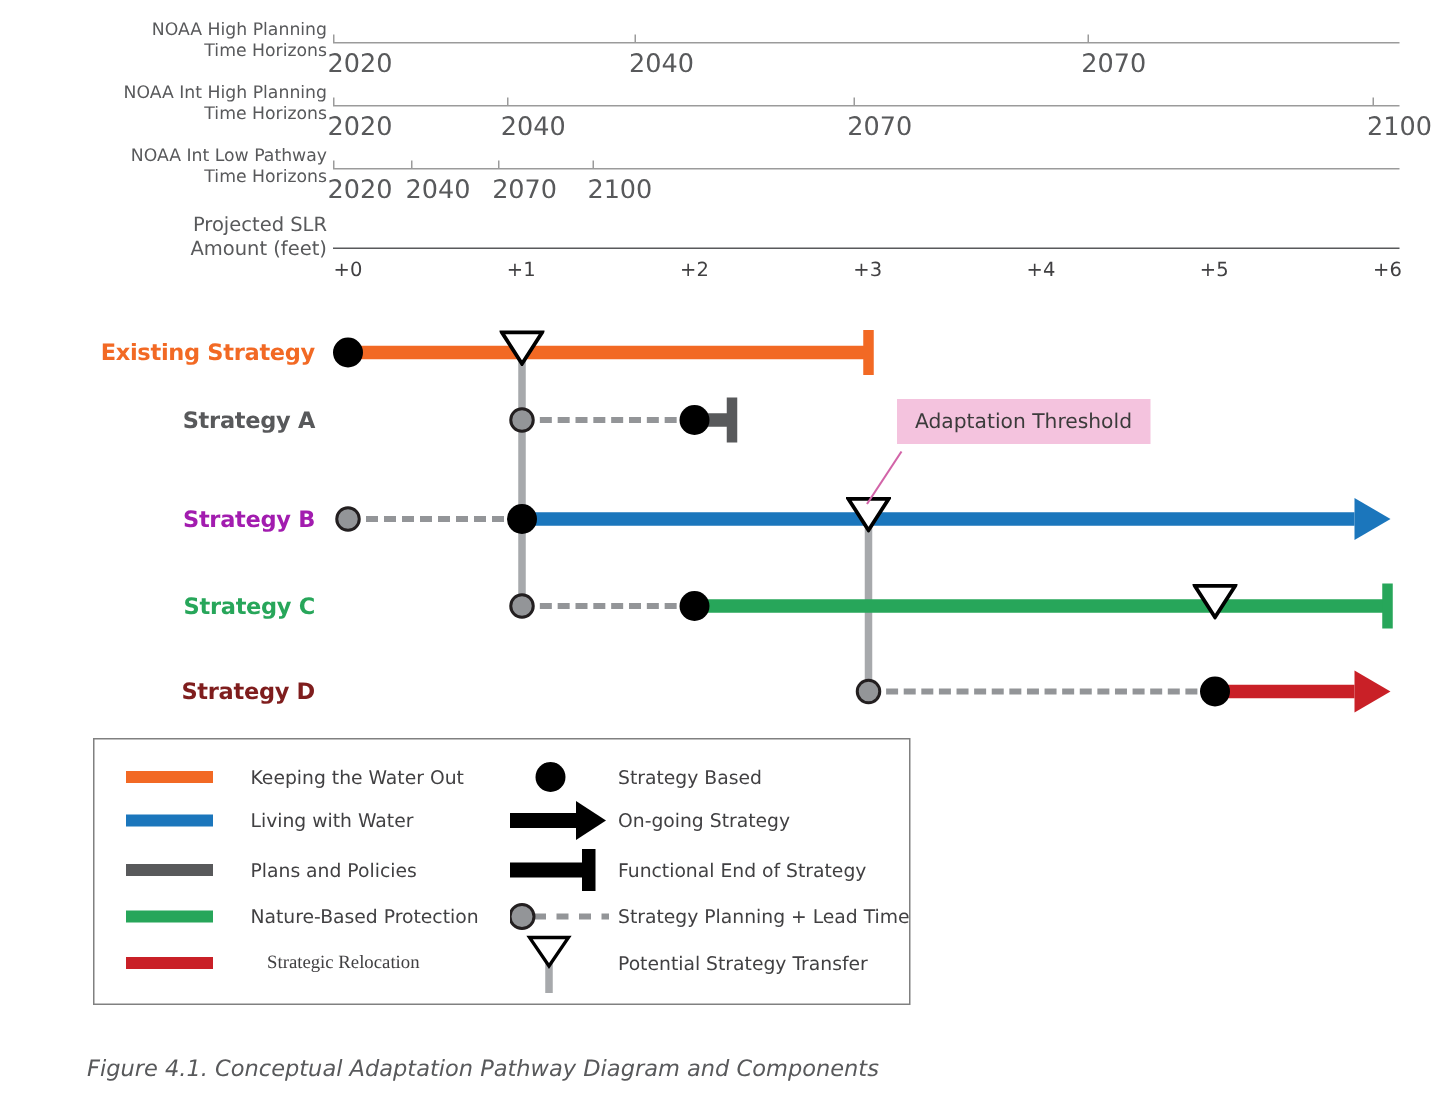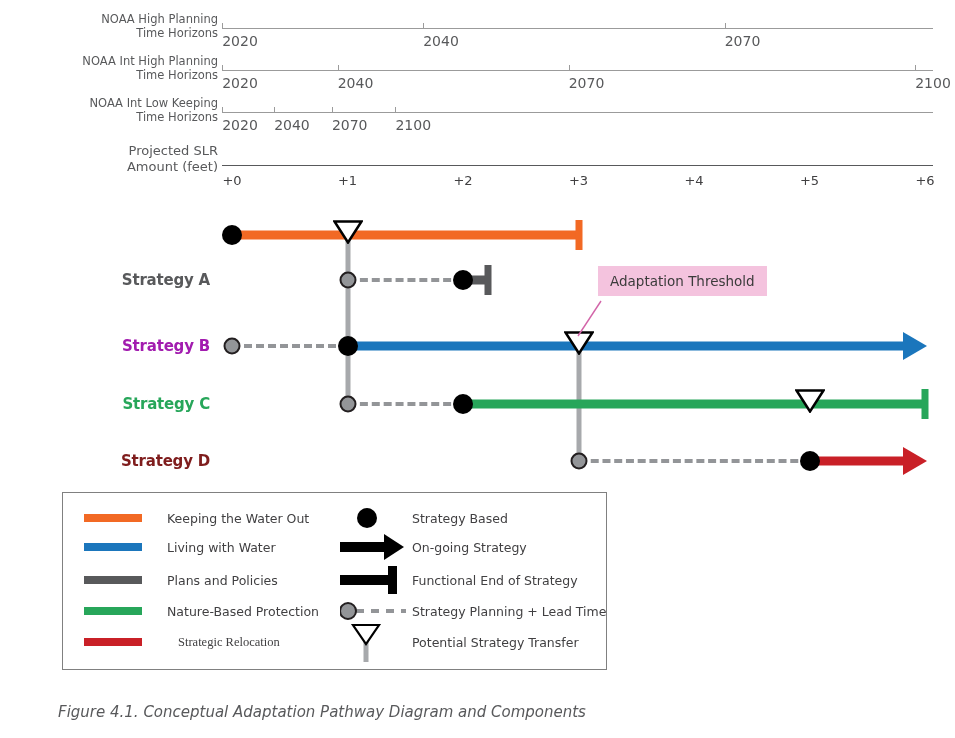--- a/index.html
+++ b/index.html
@@ -29,21 +29,21 @@
     background: #9b9b9b;
   }
   .tick {
     position: absolute;
     width: 1px;
     height: 5px;
     background: #9b9b9b;
   }
   .tick-label {
     position: absolute;
-    font-size: 14px;
+    font-size: 17px;
     color: #58595b;
     white-space: nowrap;
     transform: translateX(-50%);
   }
 
   
   .slr-line {
     position: absolute;
     height: 1px;
     background: #58595b;
@@ -180,21 +180,21 @@
     <div class="axis-line" style="left: 222px; top: 70px; width: 711px;"></div>
     <div class="tick" style="left: 222px; top: 65px;"></div>
     <div class="tick-label" style="left: 240px; top: 75px;">2020</div>
     <div class="tick" style="left: 337.5px; top: 65px;"></div>
     <div class="tick-label" style="left: 355.5px; top: 75px;">2040</div>
     <div class="tick" style="left: 568.5px; top: 65px;"></div>
     <div class="tick-label" style="left: 586.5px; top: 75px;">2070</div>
     <div class="tick" style="left: 915px; top: 65px;"></div>
     <div class="tick-label" style="left: 933px; top: 75px;">2100</div>
     <div class="axis-label" style="top: 96px;">
-      <div>NOAA Int Low Keeping</div>
+      <div>NOAA Int Low Pathway</div>
       <div>Time Horizons</div>
     </div>
     <div class="axis-line" style="left: 222px; top: 112px; width: 711px;"></div>
     <div class="tick" style="left: 222px; top: 107px;"></div>
     <div class="tick-label" style="left: 240px; top: 117px;">2020</div>
     <div class="tick" style="left: 273.975px; top: 107px;"></div>
     <div class="tick-label" style="left: 291.975px; top: 117px;">2040</div>
     <div class="tick" style="left: 331.725px; top: 107px;"></div>
     <div class="tick-label" style="left: 349.725px; top: 117px;">2070</div>
     <div class="tick" style="left: 395.25px; top: 107px;"></div>
@@ -206,20 +206,21 @@
     <div class="slr-line" style="left: 222px; top: 165px; width: 711px;"></div>
     <div class="slr-tick-label" style="left: 232px; top: 173px;">+0</div>
     <div class="slr-tick-label" style="left: 347.5px; top: 173px;">+1</div>
     <div class="slr-tick-label" style="left: 463px; top: 173px;">+2</div>
     <div class="slr-tick-label" style="left: 578.5px; top: 173px;">+3</div>
     <div class="slr-tick-label" style="left: 694px; top: 173px;">+4</div>
     <div class="slr-tick-label" style="left: 809.5px; top: 173px;">+5</div>
     <div class="slr-tick-label" style="left: 925px; top: 173px;">+6</div>
     <div class="vconn" style="left: 347.5px; top: 235px; height: 172px;"></div>
     <div class="vconn" style="left: 578.5px; top: 346px; height: 118px;"></div>
+    <div class="strat-label" style="top: 235px; color: rgb(242, 105, 36);">Existing Strategy</div>
     <div class="bar" style="left: 232px; top: 235px; width: 346.5px; height: 9px; background: rgb(242, 105, 36); z-index: 3;"></div>
     <div class="endcap" style="left: 578.5px; top: 235px; height: 30px; background: rgb(242, 105, 36); z-index: 4;"></div>
     <div class="dot" style="left: 232px; top: 235px; z-index: 7;"></div>
     <div class="tri-wrap" style="left: 347.5px; top: 220px; width: 30px; height: 24px; margin-left: 0px;"><svg width="30" height="24" viewBox="0 0 30 24">
         <polygon points="1.5,1.5 28.5,1.5 15,22.5" fill="#ffffff" stroke="#000000" stroke-width="2.5"></polygon>
       </svg></div>
     <div class="strat-label" style="top: 280px; color: rgb(88, 89, 91);">Strategy A</div>
     <div class="dashbar" style="left: 347.5px; top: 280px; width: 115.5px;"></div>
     <div class="bar" style="left: 463px; top: 280px; width: 25.41px; height: 9px; background: rgb(88, 89, 91); z-index: 3;"></div>
     <div class="endcap" style="left: 488.41px; top: 280px; height: 30px; background: rgb(88, 89, 91); z-index: 4;"></div>

